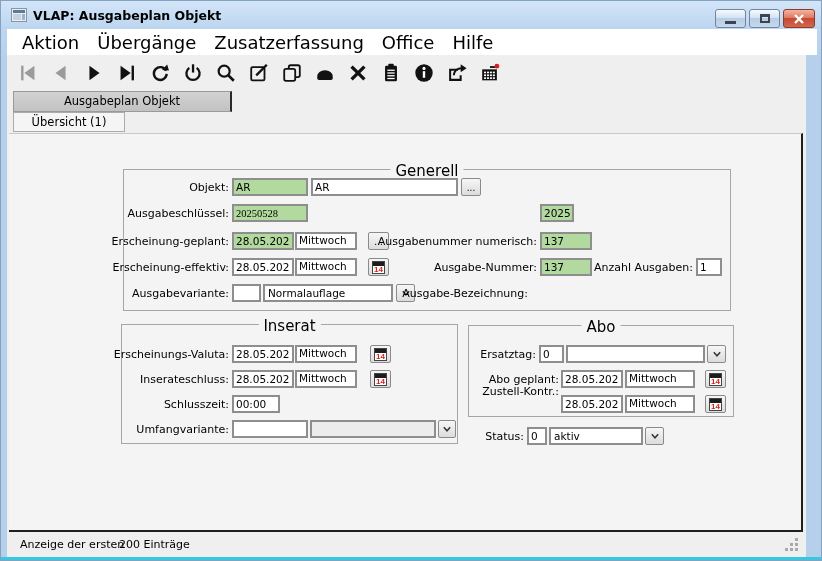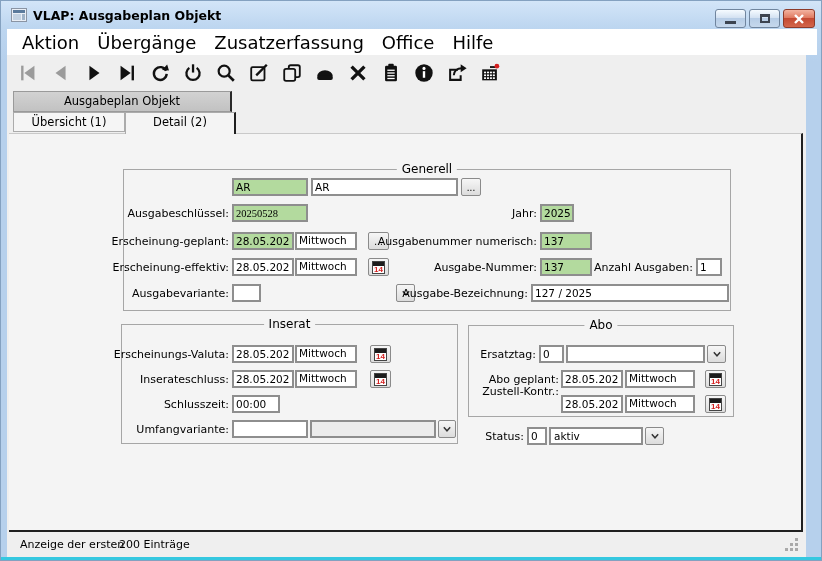--- a/index.html
+++ b/index.html
@@ -40,21 +40,21 @@
           font-size:11.5px;text-align:center;line-height:19px;}
   .tab{position:absolute;top:111px;height:20px;font-size:11.5px;text-align:center;line-height:19px;}
   .tab-inactive{left:12px;width:112px;background:#f5f5f5;border:1px solid #ababab;}
   .tab-active{left:124px;width:111px;height:22px;background:#f4f4f4;border:1px solid #ababab;
               border-bottom:0;border-right:2px solid #1f1f1f;z-index:3;}
   
   .panel{position:absolute;left:8px;top:132px;width:794px;height:399px;background:#f4f4f4;
          border-top:1px solid #c9c9c9;border-right:2px solid #1f1f1f;border-bottom:2px solid #1f1f1f;z-index:2;}
   .grp{position:absolute;border:1px solid #a6a6a6;}
   .legend{position:absolute;top:-8px;left:50%;transform:translateX(-50%);
-          background:#f4f4f4;padding:0 5px;font-size:12px;white-space:nowrap;}
+          background:#f4f4f4;padding:0 5px;font-size:15px;white-space:nowrap;}
   .lbl{position:absolute;text-align:right;font-size:11px;height:18px;line-height:16px;white-space:nowrap;}
   .fld{position:absolute;height:18px;border:2px solid #8e8e8e;background:#fff;
        font-family:"DejaVu Sans","Liberation Sans",sans-serif;font-size:10.5px;padding:0 2px;color:#000;}
   .fld.green{background:#b3da9e;}
   .combo{position:absolute;height:18px;border:2px solid #8e8e8e;background:#fff;
          font-size:10.5px;line-height:14px;padding:0 3px;overflow:hidden;white-space:nowrap;}
   .combo.gray{background:#ececec;}
   .btn-sm{position:absolute;height:18px;border:1px solid #8a8a8a;border-radius:2px;
           background:linear-gradient(180deg,#f6f6f6,#dcdcdc);font-size:10px;line-height:15px;
           text-align:center;padding:0;display:flex;align-items:center;justify-content:center;cursor:default;}
@@ -213,35 +213,34 @@
             <rect x="15.1" y="16.7" width="2.2" height="1.8"></rect>
         </g>
         <path d="M12 5.5h6" stroke="#111" stroke-width="2"></path>
         <circle cx="19.5" cy="4.5" r="2.6" fill="#d42020"></circle>
       </svg>
       </button>
   </div>
 
   <div class="toptab">Ausgabeplan Objekt</div>
   <div class="tab tab-inactive">Übersicht (1)</div>
-  <div class="tab tab-active">Detail (2)</div>
 
   <div class="panel">
 
     <div class="grp" style="left:114px;top:35px;width:608px;height:142px;">
       <span class="legend">Generell</span>
     </div>
 
+    <div class="lbl" style="left:20px;top:46px;width:200px;">Objekt:</div>
     <input class="fld green" style="left: 223px; top: 44px; width: 76px;" value="AR">
     <input class="fld" style="left: 302px; top: 44px; width: 147px;" value="AR">
     <button class="btn-sm" style="left:452px;top:44px;width:20px;">...</button>
 
     <div class="lbl" style="left:20px;top:72px;width:200px;">Ausgabeschlüssel:</div>
     <input class="fld green" style="left: 223px; top: 70px; width: 76px; font-family: Liberation Serif, serif;" value="20250528">
-    <div class="lbl" style="left:368px;top:72px;width:160px;">Jahr:</div>
     <input class="fld green" style="left: 531px; top: 70px; width: 34px;" value="2025">
 
     <div class="lbl" style="left:20px;top:100px;width:200px;text-align:right;">Erscheinung-geplant:</div>
     <input class="fld green" style="left: 223px; top: 98px; width: 62px;" value="28.05.2025">
     <div class="fld" style="left:286px;top:98px;width:62px;">Mittwoch</div>
     <button class="btn-sm" style="left:359px;top:98px;width:21px;">...</button>
     <div class="lbl" style="left:368px;top:100px;width:160px;">Ausgabenummer numerisch:</div>
     <input class="fld green" style="left: 531px; top: 98px; width: 52px;" value="137">
 
     <div class="lbl" style="left:20px;top:126px;width:200px;">Erscheinung-effektiv:</div>
@@ -253,27 +252,27 @@
           <span class="cal-num">14</span>
         </span>
     </button>
     <div class="lbl" style="left:368px;top:126px;width:160px;">Ausgabe-Nummer:</div>
     <input class="fld green" style="left: 531px; top: 124px; width: 52px;" value="137">
     <div class="lbl" style="left:584px;top:126px;width:100px;">Anzahl Ausgaben:</div>
     <input class="fld" style="left: 687px; top: 124px; width: 26px;" value="1">
 
     <div class="lbl" style="left:20px;top:152px;width:200px;">Ausgabevariante:</div>
     <input class="fld" style="left: 223px; top: 150px; width: 29px;" value="">
+    <div class="combo" style="left:254px;top:150px;width:130px;">Normalauflage</div>
     <button class="btn-sm" style="left:387px;top:150px;width:19px;">
       <svg width="10" height="10" viewBox="0 0 11 10">
           <path d="M2 3l3.5 4L9 3" stroke="#333" stroke-width="1.6" fill="none"></path>
         </svg>
     </button>
     <div class="lbl" style="left:369px;top:152px;width:150px;">Ausgabe-Bezeichnung:</div>
-    <input class="fld" style="left: 522px; top: 150px; width: 198px;" value="127 / 2025">
 
     <div class="grp" style="left:112px;top:190px;width:337px;height:120px;">
       <span class="legend">Inserat</span>
     </div>
 
     <div class="lbl" style="left:20px;top:213px;width:200px;">Erscheinungs-Valuta:</div>
     <input class="fld" style="left: 223px; top: 211px; width: 62px;" value="28.05.2025">
     <div class="fld" style="left:286px;top:211px;width:62px;">Mittwoch</div>
     <button class="btn-sm" style="left:361px;top:211px;width:21px;">
       <span class="cal-ic">

